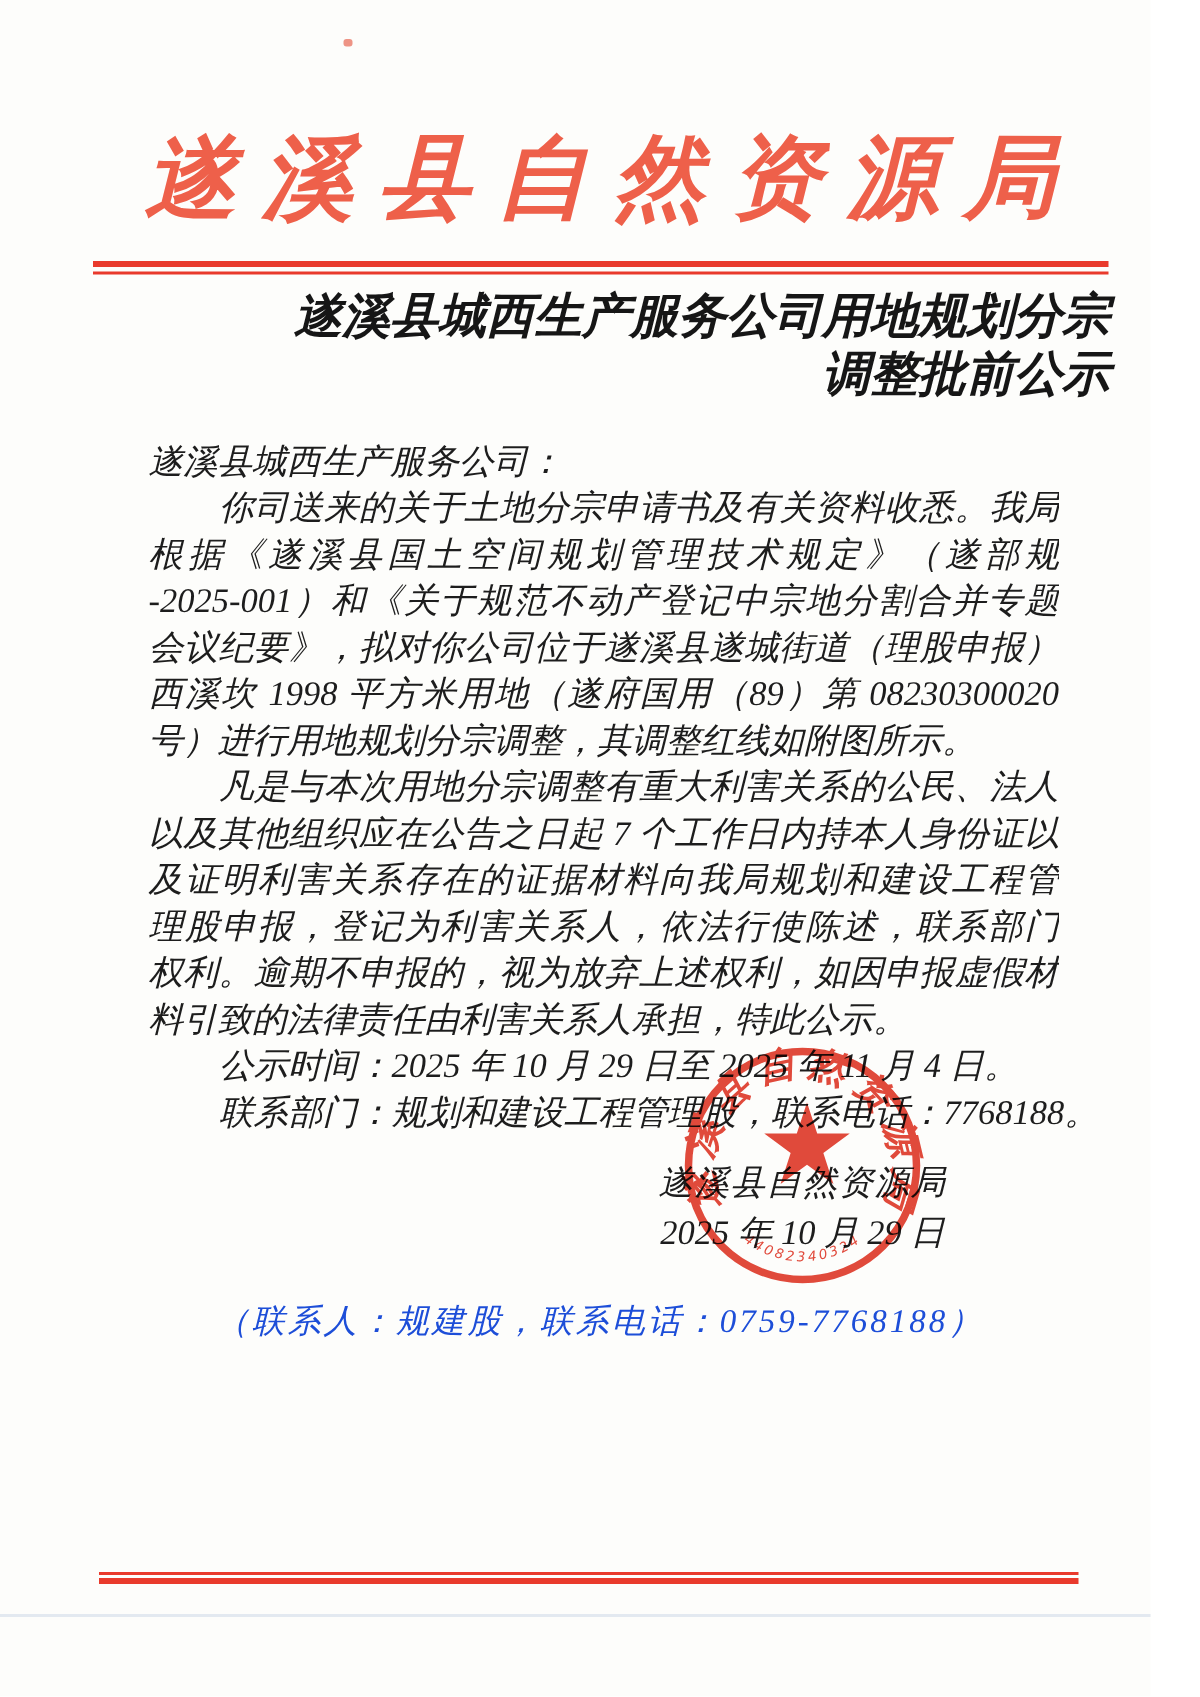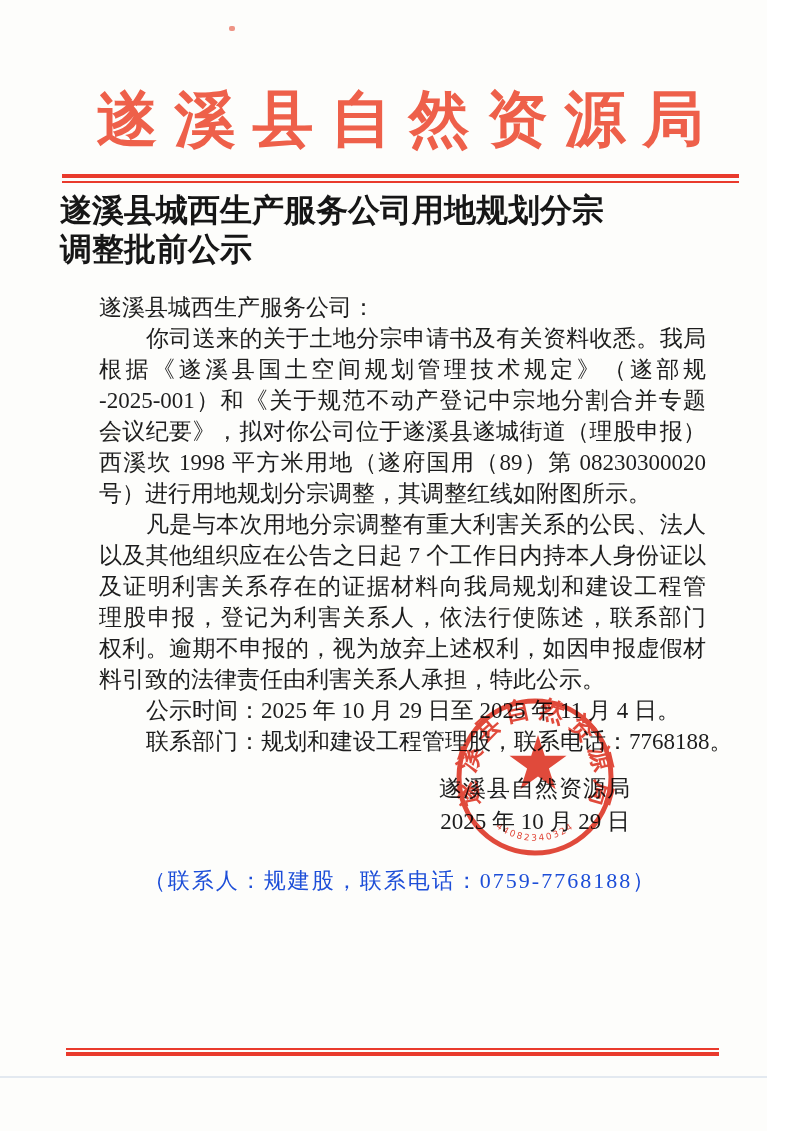--- a/index.html
+++ b/index.html
@@ -6,20 +6,21 @@
   html, body { width: 800px; background: #ffffff; }
   body { font-family: "Liberation Serif", "DejaVu Serif", serif; }
 
   .page {
     position: relative;
     width: 767px;
     height: 1131px;
     background: #fdfdfb;
     overflow: hidden;
     color: #1c1c1c;
+    font-style: italic;
   }
 
   
   .speck {
     position: absolute;
     left: 229px; top: 26px;
     width: 6px; height: 5px;
     background: #e8705e;
     opacity: .75;
     border-radius: 2px;
@@ -56,21 +57,21 @@
   .rule-bottom { position: absolute; left: 66px; top: 1048px; width: 653px; }
   .rule-bottom .thin  { height: 2px; background: #e93a2c; }
   .rule-bottom .gap   { height: 2px; }
   .rule-bottom .thick { height: 4px; background: #e93a2c; }
 
   
   .doc-title {
     position: absolute;
     top: 191px; left: 60px;
     width: 680px;
-    text-align: left;
+    text-align: right;
     font-weight: bold;
     font-size: 32px;
     line-height: 39px;
     color: #161616;
     font-family: "Liberation Serif", "DejaVu Serif", serif;
   }
 
   
   .body-text {
     position: absolute;

